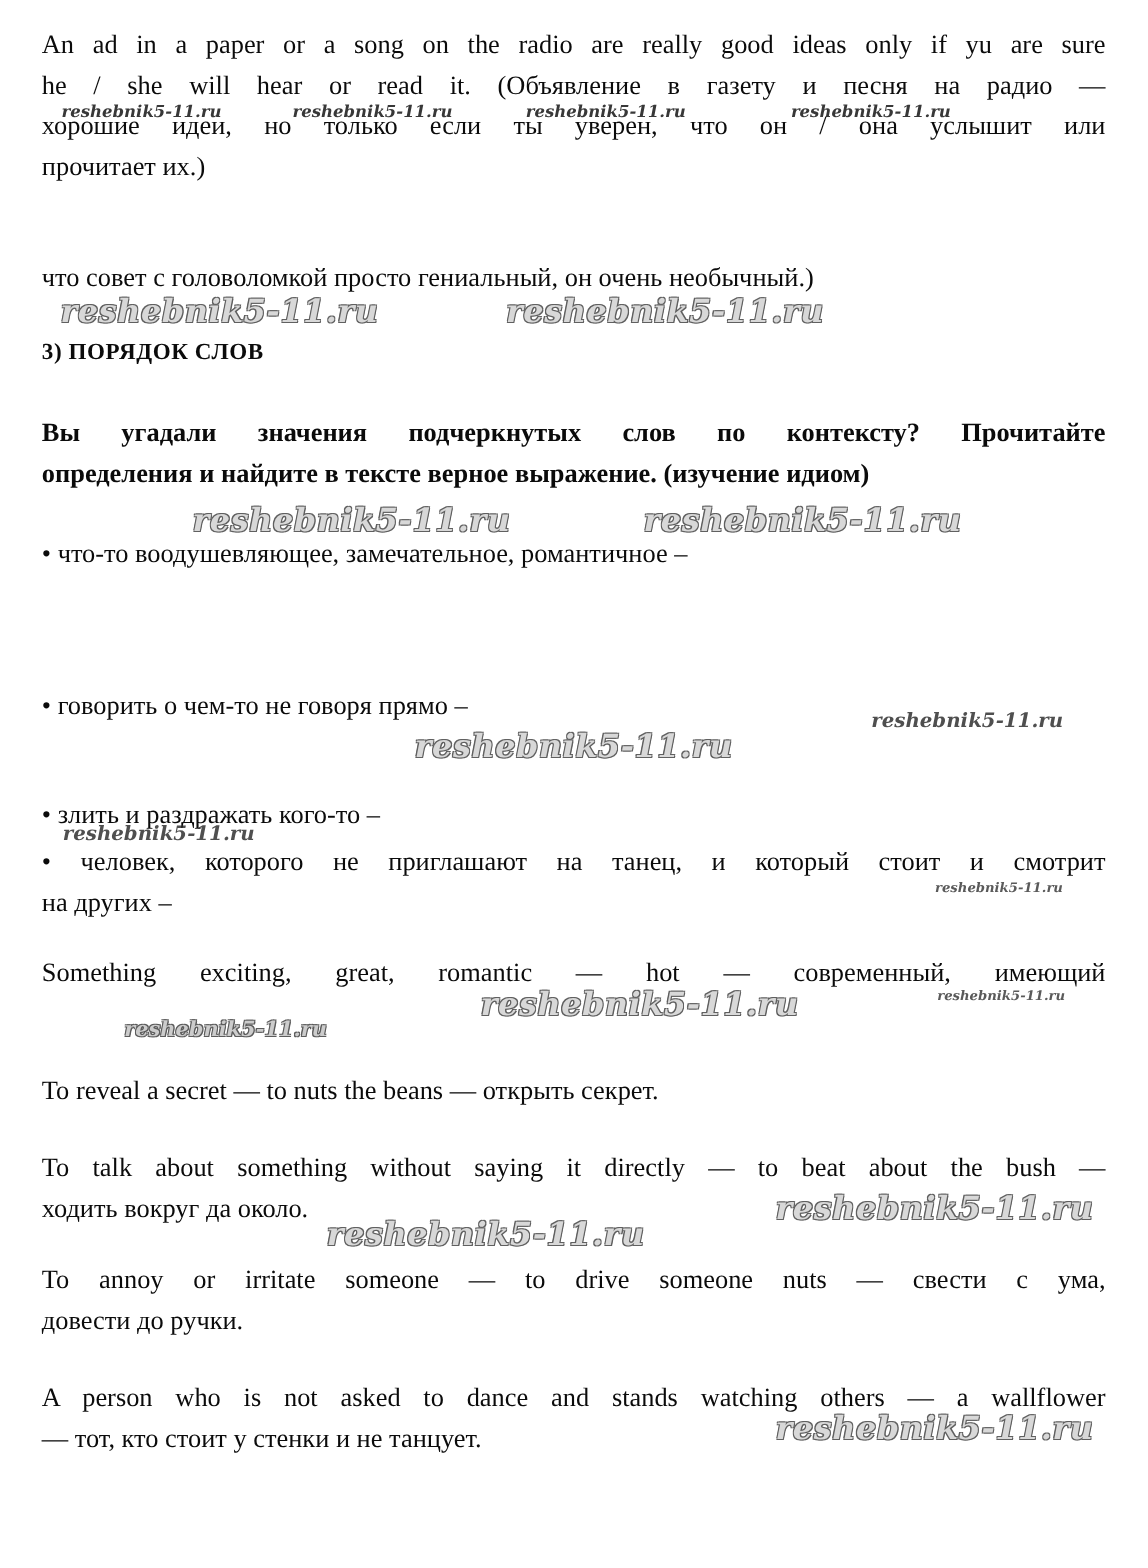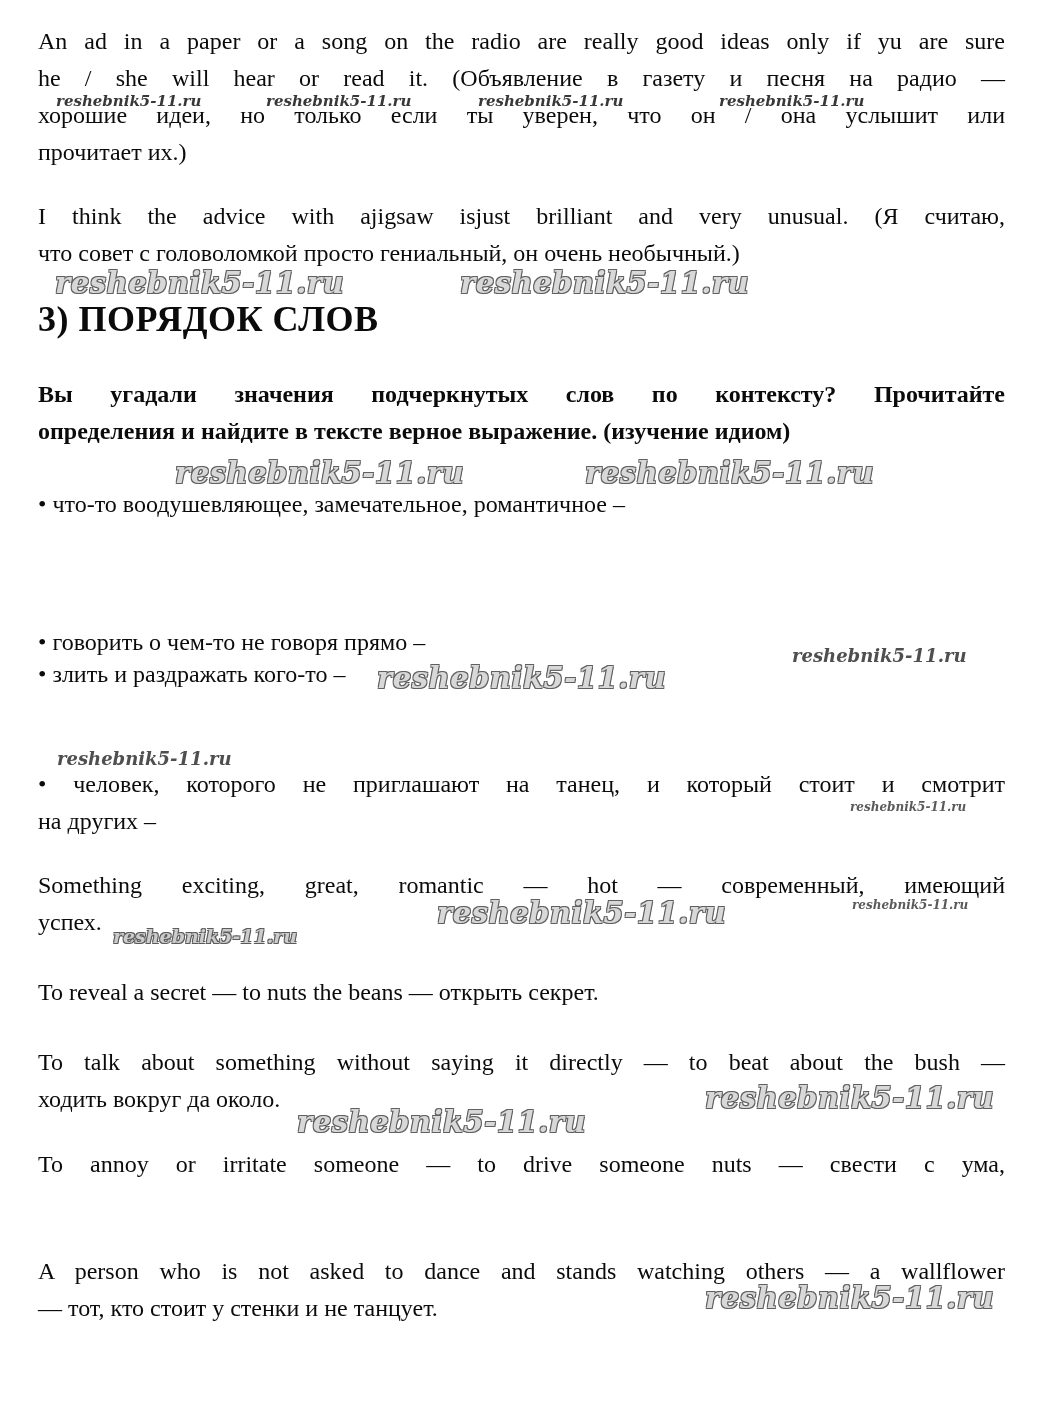--- a/index.html
+++ b/index.html
@@ -19,21 +19,21 @@
     width: 967px;
     font-size: 24px;
     line-height: 37px;
     z-index: 2;
     white-space: normal;
   }
   
   .j { text-align: justify; }
   .j::after { content: ""; display: inline-block; width: 100%; height: 0; }
   .b { font-weight: bold; }
-  .h1 { font-size: 36px; font-weight: bold; letter-spacing: 0.5px; }
+  .h1 { font-size: 21px; font-weight: bold; letter-spacing: 0.5px; }
   
   .wm {
     position: absolute;
     font-family: "DejaVu Serif", serif;
     white-space: nowrap;
     z-index: 1;
     user-select: none;
     font-style: italic;
   }
   .wm-lg {
@@ -81,40 +81,39 @@
   <span class="wm wm-lg" style="top:1081px;left:705px">reshebnik5-11.ru</span>
   <span class="wm wm-lg" style="top:1105px;left:297px">reshebnik5-11.ru</span>
 
   <span class="wm wm-lg" style="top:1281px;left:705px">reshebnik5-11.ru</span>
 
   <div class="tl j" style="top:23px">An ad in a paper or a song on the radio are really good ideas only if yu are sure</div>
   <div class="tl j" style="top:60px">he / she will hear or read it. (Объявление в газету и песня на радио —</div>
   <div class="tl j" style="top:97px">хорошие идеи, но только если ты уверен, что он / она услышит или</div>
   <div class="tl" style="top:134px">прочитает их.)</div>
 
-  <div class="tl j" style="top:198px">I think the advice with ajigsaw isjust brilliant and very unusual. (Я считаю,</div>
   <div class="tl" style="top:235px">что совет с головоломкой просто гениальный, он очень необычный.)</div>
 
   <div class="tl h1" style="top:301px">3) ПОРЯДОК СЛОВ</div>
 
   <div class="tl b j" style="top:376px">Вы угадали значения подчеркнутых слов по контексту? Прочитайте</div>
   <div class="tl b" style="top:413px">определения и найдите в тексте верное выражение. (изучение идиом)</div>
 
   <div class="tl" style="top:486px">• что-то воодушевляющее, замечательное, романтичное –</div>
   <div class="tl" style="top:624px">• говорить о чем-то не говоря прямо –</div>
-  <div class="tl" style="top:656px">• злить и раздражать кого-то –</div>
+  <div class="tl" style="top:723px">• злить и раздражать кого-то –</div>
   <div class="tl j" style="top:766px">• человек, которого не приглашают на танец, и который стоит и смотрит</div>
   <div class="tl" style="top:803px">на других –</div>
 
   <div class="tl j" style="top:867px">Something exciting, great, romantic — hot — современный, имеющий</div>
-  <div class="tl" style="top:904px">успех.</div>
 
   <div class="tl" style="top:974px">To reveal a secret — to nuts the beans — открыть секрет.</div>
 
   <div class="tl j" style="top:1044px">To talk about something without saying it directly — to beat about the bush —</div>
   <div class="tl" style="top:1081px">ходить вокруг да около.</div>
 
   <div class="tl j" style="top:1146px">To annoy or irritate someone — to drive someone nuts — свести с ума,</div>
+  <div class="tl" style="top:1183px">довести до ручки.</div>
 
   <div class="tl j" style="top:1253px">A person who is not asked to dance and stands watching others — a wallflower</div>
   <div class="tl" style="top:1290px">— тот, кто стоит у стенки и не танцует.</div>
 
 </div>
 
 </body></html>

